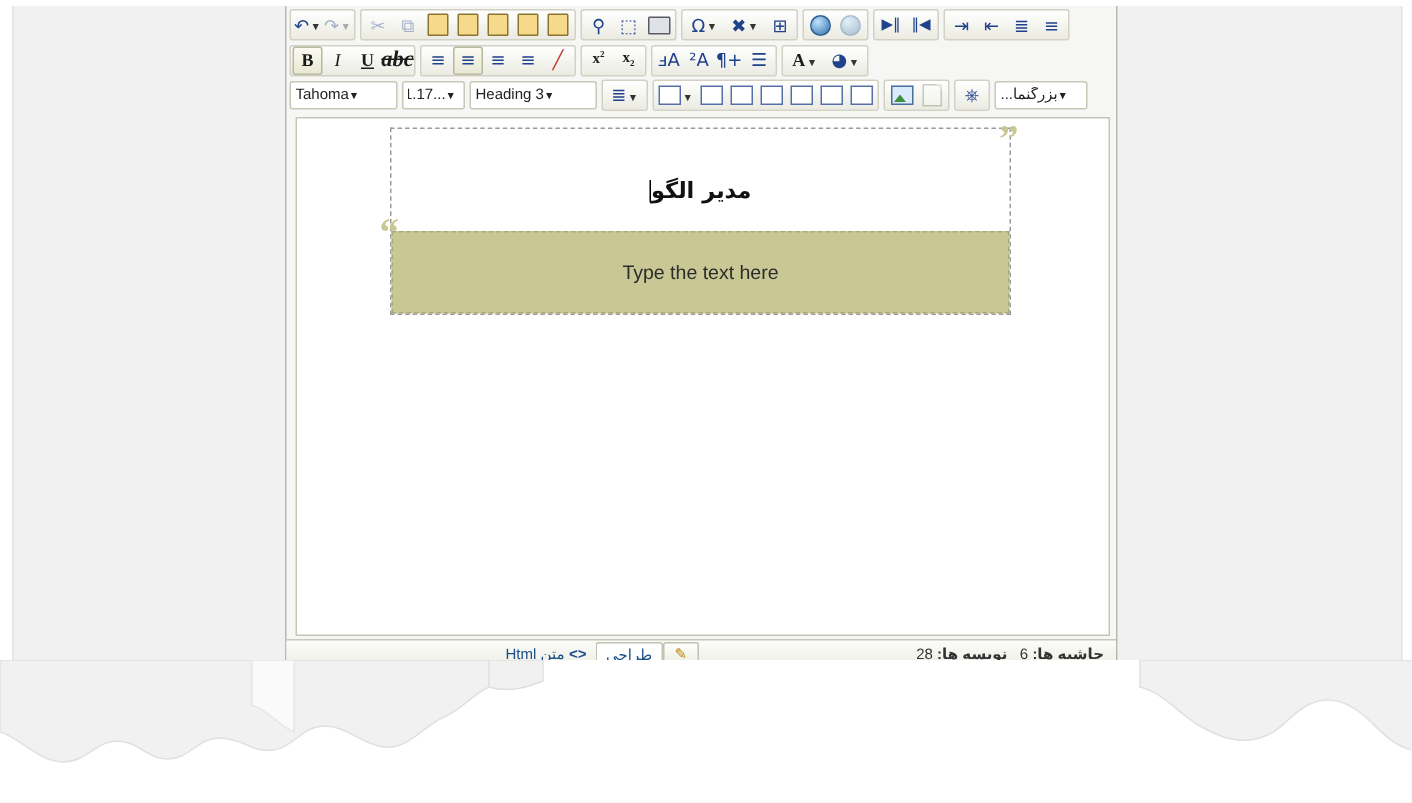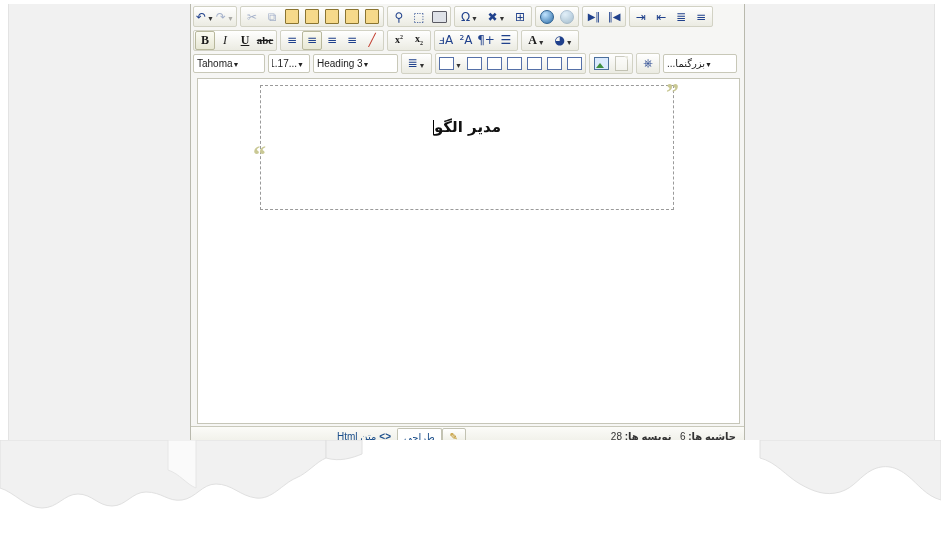--- a/index.html
+++ b/index.html
@@ -281,21 +281,21 @@
         <div class="btn on">
             <span class="gi blk">B</span>
           </div>
         <div class="btn">
             <span class="gi blk it">I</span>
           </div>
         <div class="btn">
             <span class="gi blk ul">U</span>
           </div>
         <div class="btn">
-            <span class="gi blk st" style="font-size:11px;">abc</span>
+            <span class="gi blk st" style="font-size:15px;font-style:italic;">abc</span>
           </div>
       </div>
 
       <div class="grp">
         <div class="btn">
             <span class="gi">≡</span>
           </div>
         <div class="btn on">
             <span class="gi">≡</span>
           </div>
@@ -403,35 +403,38 @@
             <span class="ic ic-doc"></span>
           </div>
       </div>
 
       <div class="grp">
         <div class="btn">
             <span class="gi">⎈</span>
           </div>
       </div>
 
-      <div class="dd" style="width:74px;">
+      <div class="dd" style="width:62px;">
         <span class="dcaret">▼</span>
         <span class="lbl">بزرگنما...</span>
       </div>
     </div>
 
     <div class="canvas">
       <div class="tablewrap">
 
         <div class="cell-top">
           <span class="quote q-tr">”</span>
           <span class="h3"><span>مدیر الگو</span><span class="caret-bar"></span></span>
           <span class="quote q-bl">“</span>
         </div>
 
+        <div class="cell-bot">
+          <span>Type the text here</span>
+        </div>
       </div>
     </div>
 
     <div class="statusbar">
       <div class="counts">
         <b>حاشیه ها:</b>
         <span>6</span>
         &nbsp;
         <b>نویسه ها:</b>
         <span>28</span>

